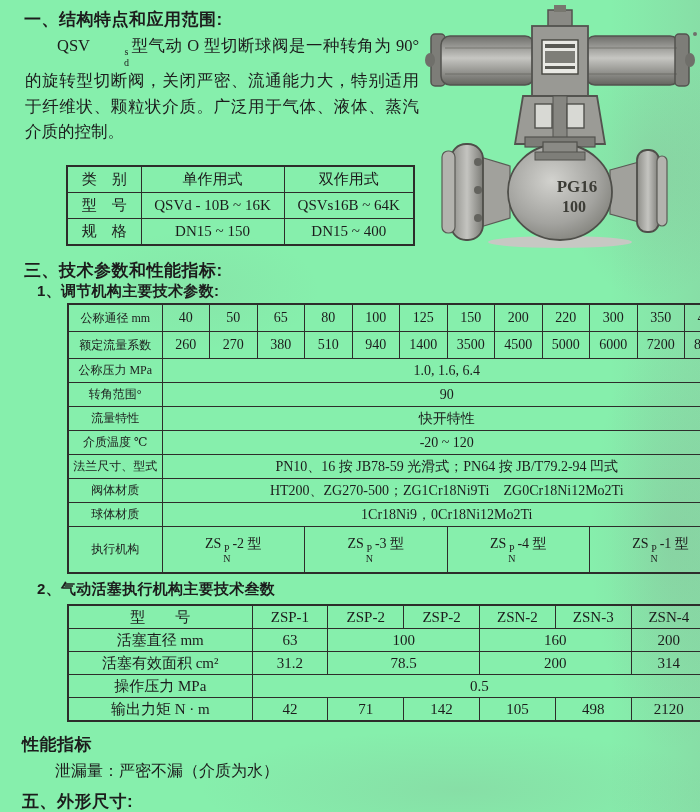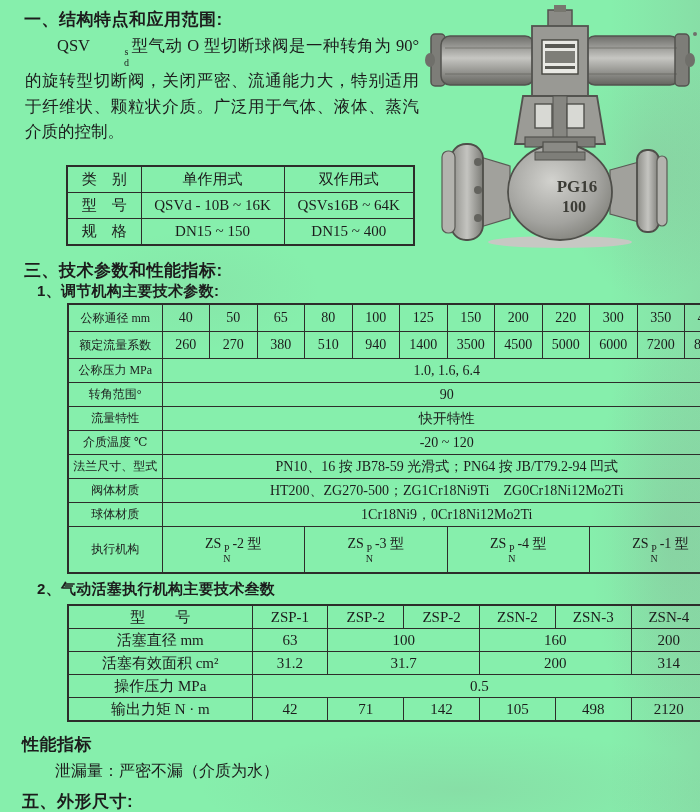--- a/index.html
+++ b/index.html
@@ -304,21 +304,21 @@
     <tr>
       <td class="lab">活塞直径 mm</td>
       <td>63</td>
       <td colspan="2">100</td>
       <td colspan="2">160</td>
       <td>200</td>
     </tr>
     <tr>
       <td class="lab">活塞有效面积 cm²</td>
       <td>31.2</td>
-      <td colspan="2">31.7</td>
+      <td colspan="2">78.5</td>
       <td colspan="2">200</td>
       <td>314</td>
     </tr>
     <tr>
       <td class="lab">操作压力 MPa</td>
       <td colspan="6">0.5</td>
     </tr>
     <tr>
       <td class="lab">输出力矩 N · m</td>
       <td>42</td>

